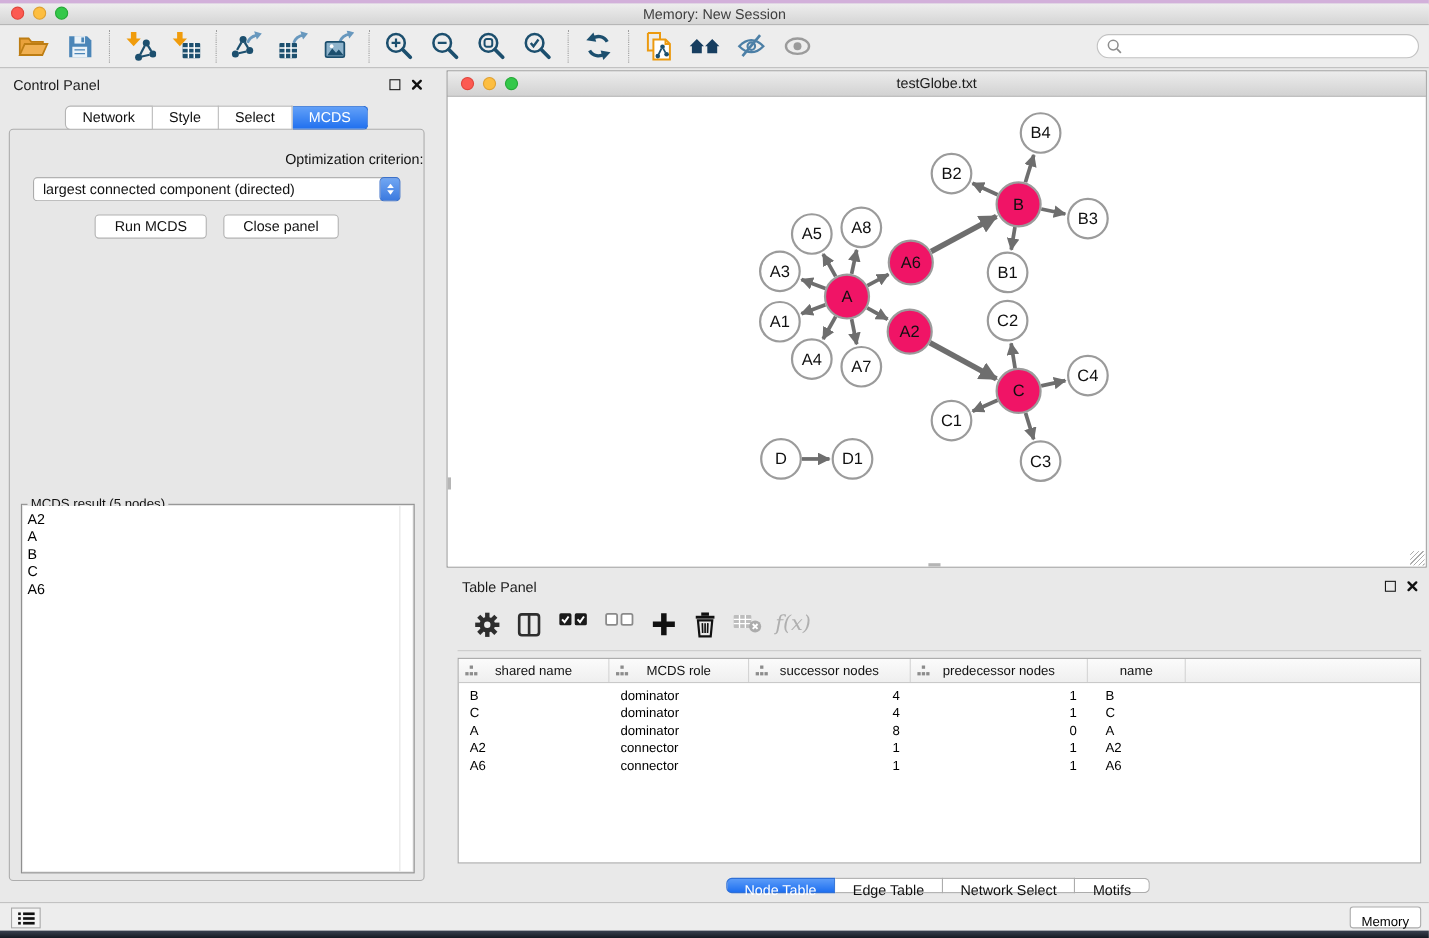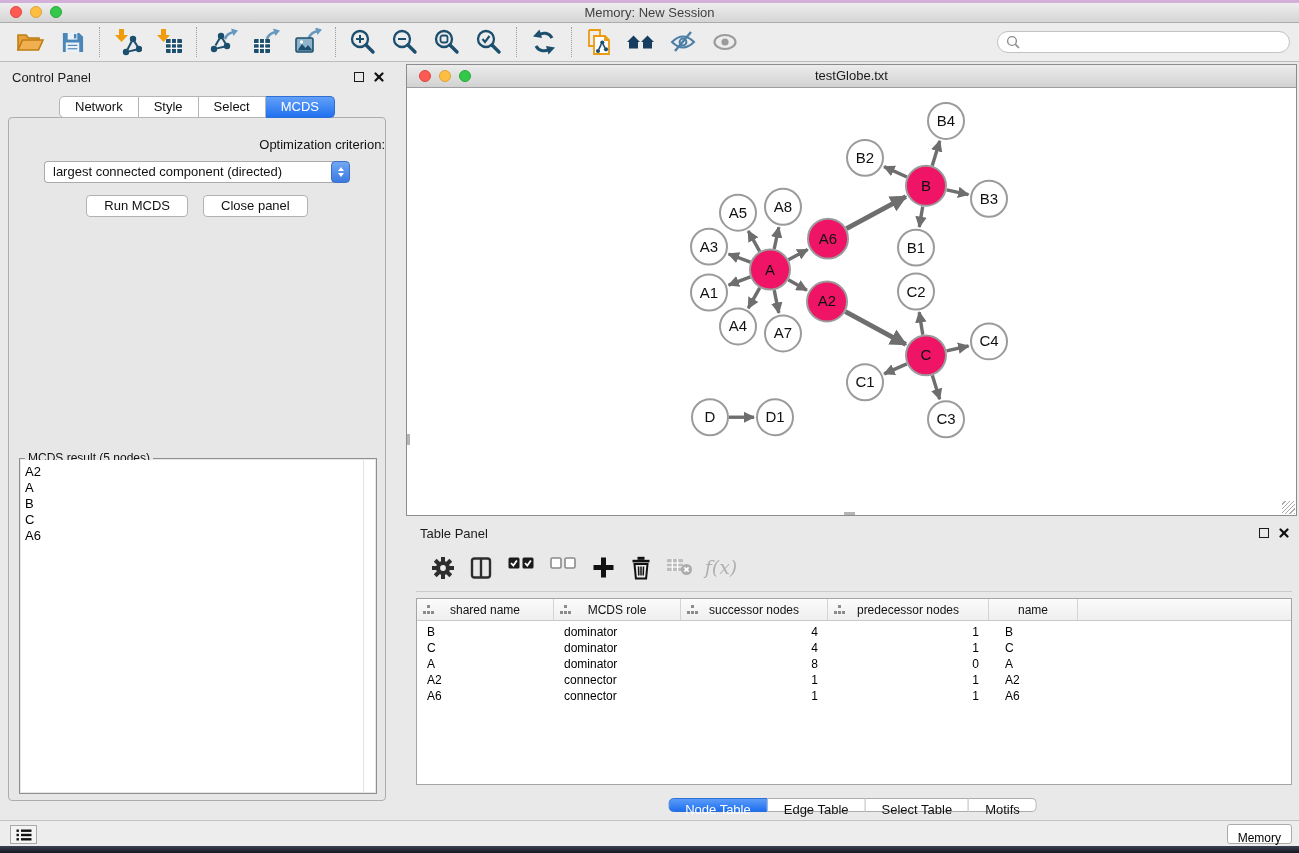--- a/index.html
+++ b/index.html
@@ -28,21 +28,21 @@
   .cp-title{position:absolute;left:10px;top:6px;font-size:13px;color:#1C1C1C;}
   .win-icons{position:absolute;right:8px;top:8px;display:flex;gap:10px;align-items:center;}
   .float-icon{width:8px;height:8px;border:1.5px solid #1A1A1A;background:transparent;}
   .cp-tabs{position:absolute;top:32px;left:50%;transform:translateX(-50%);display:flex;z-index:2;}
   .cp-tab{height:20px;line-height:20px;padding:0 15px;background:#fff;border:1px solid #B5B5B5;border-left:none;font-size:13px;color:#111;white-space:nowrap;}
   .cp-tab:first-child{border-left:1px solid #B5B5B5;border-radius:5px 0 0 5px;}
   .cp-tab:last-child{border-radius:0 5px 5px 0;}
   .cp-tab.sel{background:linear-gradient(#63A1F8,#2070EF);color:#fff;border-color:#2E6FD6;}
   .cp-box{position:absolute;left:6px;right:6px;top:53px;bottom:4px;border:1px solid #ADADAD;border-radius:4px;background:#E7E7E7;}
   .opt-label{margin-top:19px;text-align:right;font-size:13px;color:#111;}
-  .dropdown{margin:9px auto 0;width:306px;height:22px;display:flex;box-sizing:border-box;}
+  .dropdown{margin:9px auto 0;width:334px;height:22px;display:flex;box-sizing:border-box;}
   .dd-text{flex:1;background:#fff;border:1px solid #ABABAB;border-right:none;border-radius:4px 0 0 4px;font-size:13px;line-height:20px;padding:0 8px;color:#111;white-space:nowrap;overflow:hidden;}
   .dd-stepper{width:19px;border-radius:4px;margin-left:-3px;background:linear-gradient(#71A7F3,#3C7ADF);display:flex;flex-direction:column;align-items:center;justify-content:center;gap:2px;border:1px solid #3C71C9;box-sizing:border-box;}
   .tri-up{width:0;height:0;border-left:3.5px solid transparent;border-right:3.5px solid transparent;border-bottom:4.5px solid #fff;}
   .tri-down{width:0;height:0;border-left:3.5px solid transparent;border-right:3.5px solid transparent;border-top:4.5px solid #fff;}
   .btn-row{margin-top:12px;display:flex;justify-content:center;gap:15px;}
   .btn{height:20px;line-height:20px;padding:0 17px;background:#fff;border:1px solid #B2B2B2;border-radius:4px;font-size:13px;color:#111;}
   .fieldset{position:absolute;left:10px;right:8px;top:340px;bottom:6px;border:1px solid #8F8F8F;}
   .legend{position:absolute;top:-8px;left:5px;background:#E7E7E7;padding:0 3px;font-size:12px;color:#111;}
   .listbox{position:absolute;left:1px;right:1px;top:1px;bottom:1px;background:#fff;overflow:hidden;padding-top:4px;box-sizing:border-box;}
   .listbox::after{content:'';position:absolute;top:0;bottom:0;right:11px;border-left:1px solid #E4E4E4;}
@@ -571,21 +571,21 @@
           <div class="td" style="width: 127px; padding-left: 10px;">connector</div>
           <div class="td" style="width: 147px; text-align: right; padding-right: 10px;">1</div>
           <div class="td" style="width: 161px; text-align: right; padding-right: 10px;">1</div>
           <div class="td" style="width: 89px; padding-left: 16px;">A6</div>
         </div>
       </div>
   </div>
   <div class="bottom-tabs" id="bottom-tabs">
       <div class="seg sel">Node Table</div>
       <div class="seg">Edge Table</div>
-      <div class="seg">Select Table</div>
+      <div class="seg">Network Select</div>
       <div class="seg">Motifs</div>
     </div>
 </div>
 
 <div class="status-bar">
   <div class="list-btn">
     <svg width="16" height="12" viewBox="0 0 16 12">
       <g fill="#111">
         <rect x="5" y="0.5" width="10.5" height="2.4"></rect>
           <rect x="5" y="4.8" width="10.5" height="2.4"></rect>

